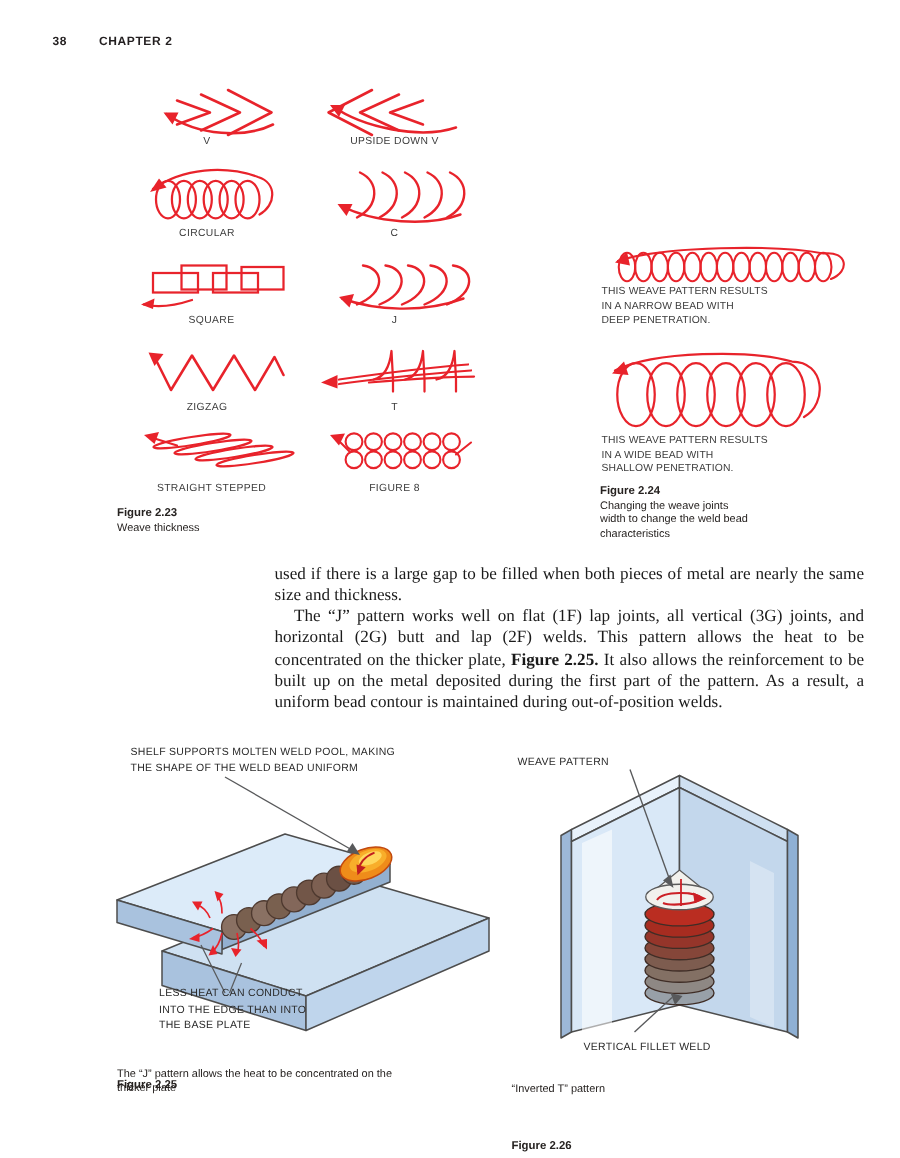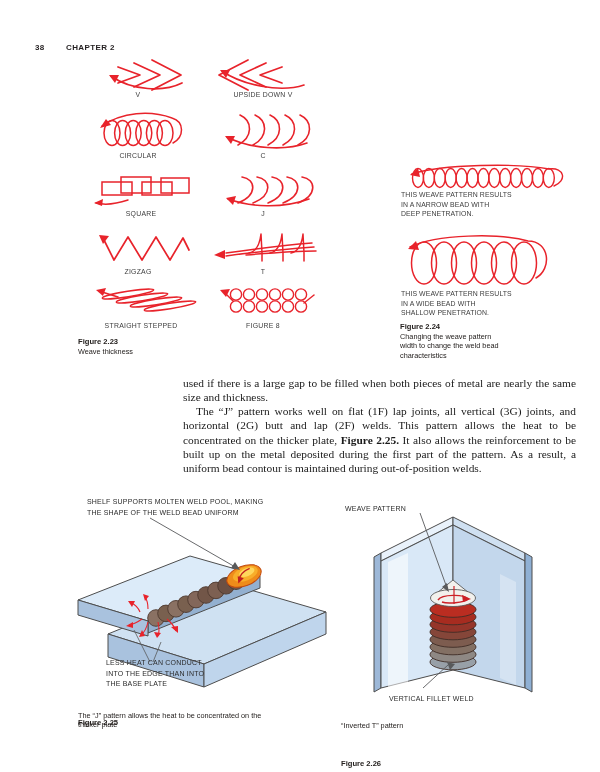--- a/index.html
+++ b/index.html
@@ -1,19 +1,19 @@
 <!DOCTYPE html>
 <html><head>
 <meta charset="utf-8">
 <style>
   html,body{margin:0;padding:0;background:#ffffff;}
   .page{position:relative;width:600px;height:772px;background:#ffffff;overflow:hidden;
         font-family:"Liberation Sans",sans-serif;}
   .abs{position:absolute;}
-  .hdr{font:bold 8px "Liberation Sans",sans-serif;color:#231f20;letter-spacing:.4px;margin-top:20px;}
+  .hdr{font:bold 8px "Liberation Sans",sans-serif;color:#231f20;letter-spacing:.4px;}
   .plabel{position:absolute;transform:translateX(-50%);font:6.9px "Liberation Sans",sans-serif;
           color:#3d3d3d;letter-spacing:.25px;white-space:nowrap;}
   .cap-title{font:bold 7.6px/9.5px "Liberation Sans",sans-serif;color:#262220;}
   .cap-text{font:7.3px/9.4px "Liberation Sans",sans-serif;color:#262220;white-space:pre-line;}
   .note{font:6.9px/9.6px "Liberation Sans",sans-serif;color:#3d3d3d;white-space:pre-line;letter-spacing:.1px;}
   .dlabel{font:7px/10.6px "Liberation Sans",sans-serif;color:#2b2b2b;white-space:pre-line;
           letter-spacing:.2px;z-index:5;}
   .bodytext{font:11.4px/14.15px "Liberation Serif",serif;color:#1a1a1a;text-align:justify;}
   .bodytext p{margin:0;}
   .bodytext p.p2{text-indent:13px;}
@@ -184,21 +184,21 @@
         <ellipse cx="124" cy="32" rx="12.5" ry="21"></ellipse>
       <path d="M136,47 C152,38 150,10 128,10 C100,2 36,3 10,16" stroke-linecap="round"></path>
     </g>
     <polygon points="8,18 16,10 19,19" fill="#e8232b"></polygon>
   </svg>
   <div class="note abs" style="left:401px;top:289px;">THIS WEAVE PATTERN RESULTS
 IN A WIDE BEAD WITH
 SHALLOW PENETRATION.</div>
 
   <div class="cap-title abs" style="left:400px;top:322px;">Figure 2.24</div>
-  <div class="cap-text abs" style="left:400px;top:332px;">Changing the weave pattern
+  <div class="cap-text abs" style="left:400px;top:332px;">Changing the weave joints
 width to change the weld bead
 characteristics</div>
 
   <div class="bodytext abs" style="left:183px;top:376px;width:393px;">
     <p>used if there is a large gap to be filled when both pieces of metal are nearly the same size and thickness.</p>
     <p class="p2"><span>The “J” pattern works well on flat (1F) lap joints, all vertical (3G) joints, and horizontal (2G) butt and lap (2F) welds. This pattern allows the heat to be concentrated on the thicker plate, </span><b>Figure 2.25.</b><span> It also allows the reinforcement to be built up on the metal deposited during the first part of the pattern. As a result, a uniform bead contour is maintained during out-of-position welds.</span></p>
   </div>
 
   <div class="dlabel abs" style="left:87px;top:497px;">SHELF SUPPORTS MOLTEN WELD POOL, MAKING
 THE SHAPE OF THE WELD BEAD UNIFORM</div>

